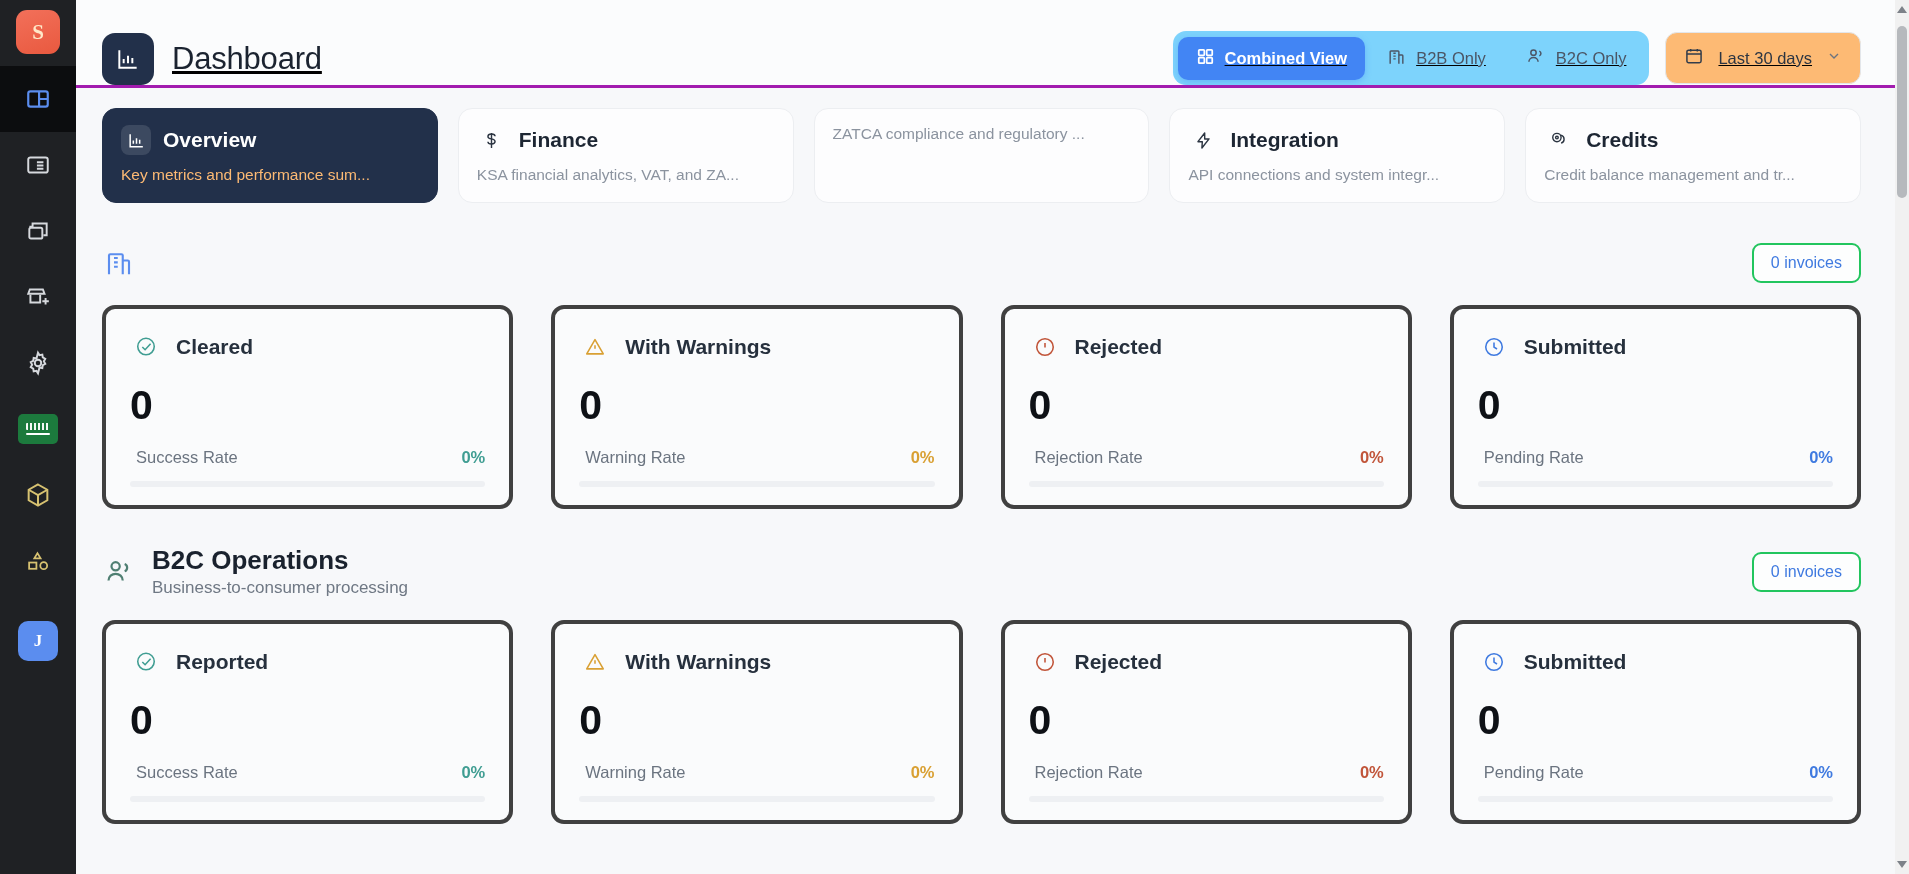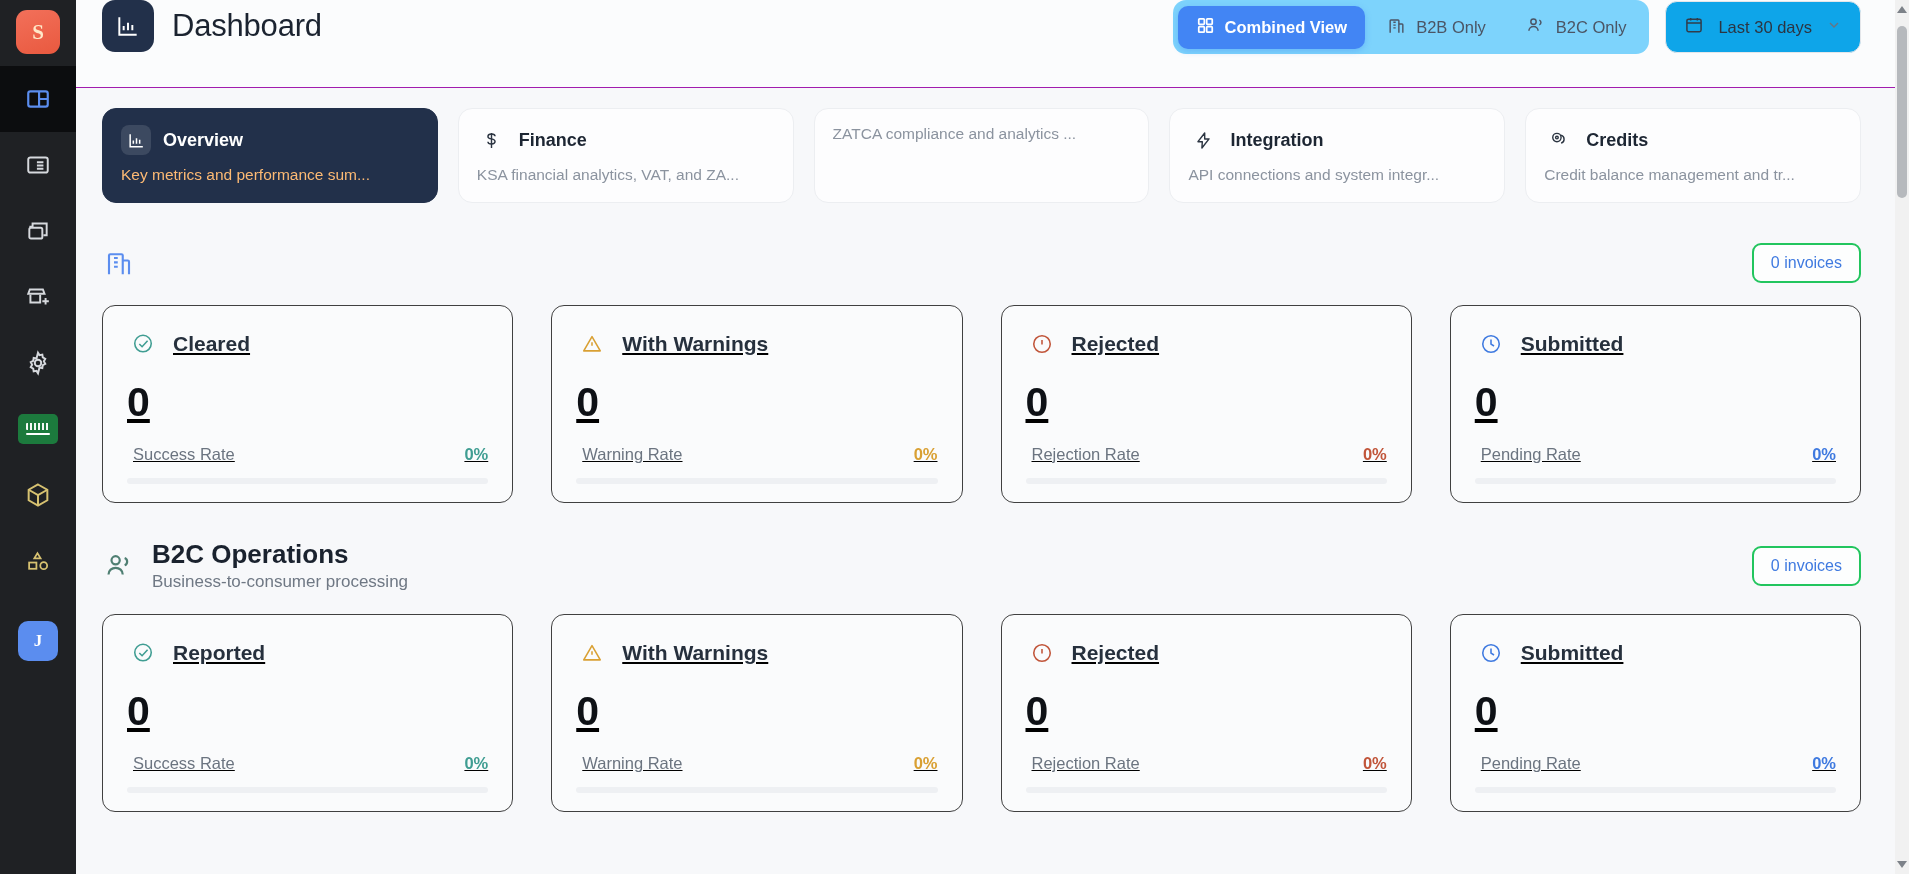--- a/index.html
+++ b/index.html
@@ -74,23 +74,24 @@
   .scroll-arrow {
     position: absolute; right: 2px; width: 0; height: 0;
     border-left: 5px solid transparent; border-right: 5px solid transparent;
   }
   .scroll-arrow.up { top: 6px; border-bottom: 7px solid #7d8289; }
   .scroll-arrow.down { bottom: 6px; border-top: 7px solid #7d8289; }
 
   
   .header {
     height: 88px; background: #fbfcfd;
-    border-bottom: 1px solid #a21caf;
-    display: flex; align-items: flex-start;
+    border-bottom: 3px solid #a21caf;
+    display: flex; align-items: flex-end;
     padding: 0 48px 0 26px;
+    text-decoration: underline;
   }
   .title-wrap { display: flex; align-items: center; gap: 18px; }
   .title-tile {
     width: 52px; height: 52px; border-radius: 13px;
     background: #22304a;
     display: flex; align-items: center; justify-content: center;
   }
   .page-title { font-size: 31px; color: #1b2330; font-weight: 400; letter-spacing: -.2px; }
 
   .header-right { margin-left: auto; display: flex; align-items: center; gap: 16px; }
@@ -104,21 +105,21 @@
     font-size: 16.5px; color: #4b5565; cursor: pointer;
     background: transparent; border: none; white-space: nowrap;
     font-family: "Liberation Sans", sans-serif;
   }
   .seg-btn.active {
     background: #4285f4; color: #fff; font-weight: 700;
     box-shadow: 0 2px 6px rgba(66,133,244,.35);
   }
   .date-btn {
     display: flex; align-items: center; gap: 14px;
-    background: #0ea5e9; border: 1px solid #e3e6ea; border-radius: 12px;
+    background: #fdba74; border: 1px solid #e3e6ea; border-radius: 12px;
     padding: 13px 18px; font-size: 16.5px; color: #2c3542; cursor: pointer;
     white-space: nowrap;
   }
 
   
   .tabs-row {
     display: flex; gap: 20px; padding: 20px 48px 20px 26px;
   }
   .tab-card {
     flex: 1; min-width: 0;
@@ -127,21 +128,21 @@
   }
   .tab-card.active {
     background: #22304a; border-color: #22304a;
   }
   .tab-head { display: flex; align-items: center; gap: 12px; margin-bottom: 11px; }
   .tab-ico {
     width: 30px; height: 30px; border-radius: 8px;
     display: flex; align-items: center; justify-content: center; flex: 0 0 auto;
   }
   .tab-card.active .tab-ico { background: rgba(255,255,255,.12); }
-  .tab-name { font-size: 18px; font-weight: 700; color: #1d2633; }
+  .tab-name { font-size: 21px; font-weight: 700; color: #1d2633; }
   .tab-card.active .tab-name { color: #fff; }
   .tab-desc {
     font-size: 15.5px; color: #8b939f;
     white-space: nowrap; overflow: hidden; text-overflow: ellipsis;
   }
   .tab-card.active .tab-desc { color: #fdba74; }
 
   
   .section { padding: 20px 48px 0 26px; }
   .section-head { display: flex; align-items: center; margin-bottom: 22px; }
@@ -151,23 +152,22 @@
   .sec-sub { font-size: 17px; color: #6f7884; margin-top: 3px; }
   .badge {
     margin-left: auto; border: 2px solid #22c55e; border-radius: 9px;
     padding: 9px 17px; font-size: 16px; color: #3f7ae0; background: #fdfefe;
     white-space: nowrap; cursor: pointer;
   }
 
   .cards-row { display: flex; gap: 38px; }
   .metric-card {
     flex: 1; min-width: 0;
-    background: #fafbfc; border: 1px solid #404040; border-radius: 13px;
+    background: #fafbfc; border: 4px solid #404040; border-radius: 13px;
     padding: 22px 24px 18px;
-    text-decoration: underline;
   }
   .metric-head { display: flex; align-items: center; gap: 14px; margin-bottom: 22px; }
   .metric-ico {
     width: 32px; height: 32px; border-radius: 9px; flex: 0 0 auto;
     display: flex; align-items: center; justify-content: center;
   }
   .metric-label { font-size: 21px; font-weight: 600; color: #26303d; }
   .metric-value { font-size: 41px; font-weight: 700; color: #0e1116; line-height: 1; margin-bottom: 22px; }
   .metric-foot { display: flex; align-items: center; font-size: 16.5px; }
   .metric-foot .rate-name { color: #6b7480; margin-left: 6px; }
@@ -359,21 +359,21 @@
               <path d="M12 2.5v19"></path>
                 <path d="M16.5 6.5c0-1.7-2-2.8-4.5-2.8S7.5 4.8 7.5 6.8 9.5 9.6 12 10s4.5 1.3 4.5 3.4-2 3-4.5 3-4.5-1.2-4.5-2.9"></path>
             </svg>
           </span>
           <span class="tab-name">Finance</span>
         </div>
         <div class="tab-desc">KSA financial analytics, VAT, and ZA...</div>
       </div>
 
       <div class="tab-card">
-        <div class="tab-desc">ZATCA compliance and analytics ...</div>
+        <div class="tab-desc">ZATCA compliance and regulatory ...</div>
       </div>
 
       <div class="tab-card">
         <div class="tab-head">
           <span class="tab-ico">
             <svg width="19" height="19" viewBox="0 0 24 24" fill="none" stroke="#2c3542" stroke-width="1.8" stroke-linejoin="round">
               <path d="M13.5 2.5L5 13.5h5.5L10 21.5 19 10h-5.5z"></path>
             </svg>
           </span>
           <span class="tab-name">Integration</span>

